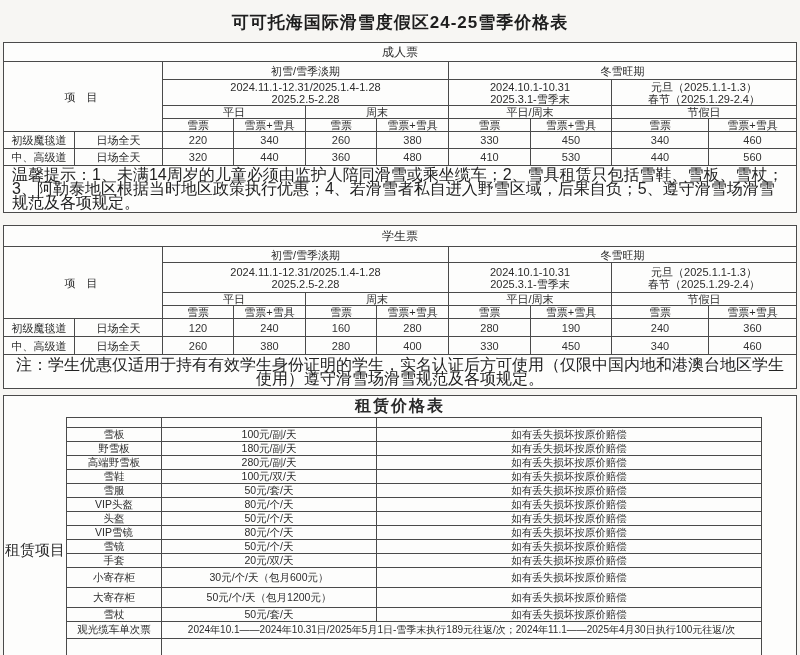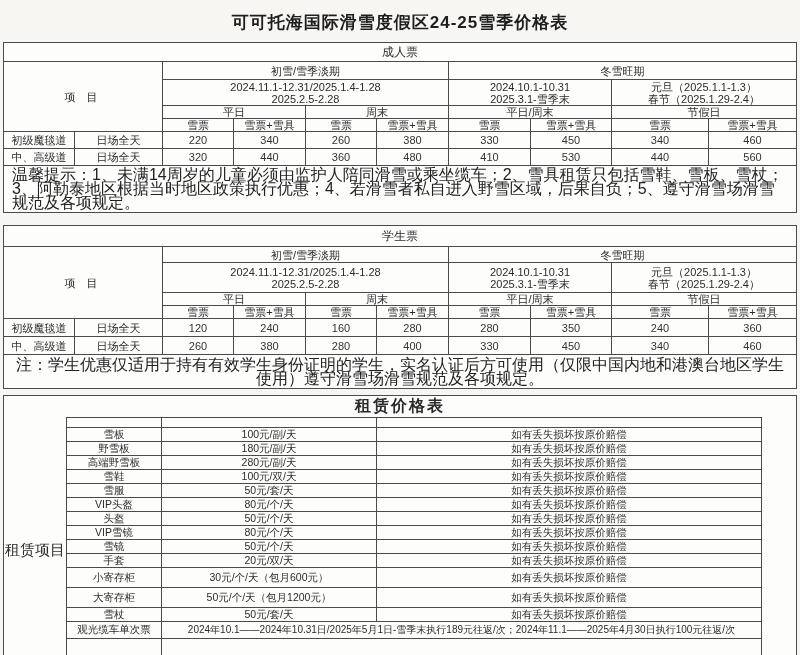--- a/index.html
+++ b/index.html
@@ -155,21 +155,21 @@
     <div class="tc" style="grid-area:4/9/5/10">雪票</div>
     <div class="tc nr" style="grid-area:4/10/5/11">雪票+雪具</div>
 
     <div class="tc" style="grid-area:5/1/6/2">初级魔毯道</div>
     <div class="tc" style="grid-area:5/2/6/3">日场全天</div>
     <div class="tc num" style="grid-area:5/3/6/4">120</div>
     <div class="tc num" style="grid-area:5/4/6/5">240</div>
     <div class="tc num" style="grid-area:5/5/6/6">160</div>
     <div class="tc num" style="grid-area:5/6/6/7">280</div>
     <div class="tc num" style="grid-area:5/7/6/8">280</div>
-    <div class="tc num" style="grid-area:5/8/6/9">350</div>
+    <div class="tc num" style="grid-area:5/8/6/9">190</div>
     <div class="tc num" style="grid-area:5/9/6/10">240</div>
     <div class="tc num nr" style="grid-area:5/10/6/11">360</div>
 
     <div class="tc" style="grid-area:6/1/7/2">中、高级道</div>
     <div class="tc" style="grid-area:6/2/7/3">日场全天</div>
     <div class="tc num" style="grid-area:6/3/7/4">260</div>
     <div class="tc num" style="grid-area:6/4/7/5">380</div>
     <div class="tc num" style="grid-area:6/5/7/6">280</div>
     <div class="tc num" style="grid-area:6/6/7/7">400</div>
     <div class="tc num" style="grid-area:6/7/7/8">330</div>

